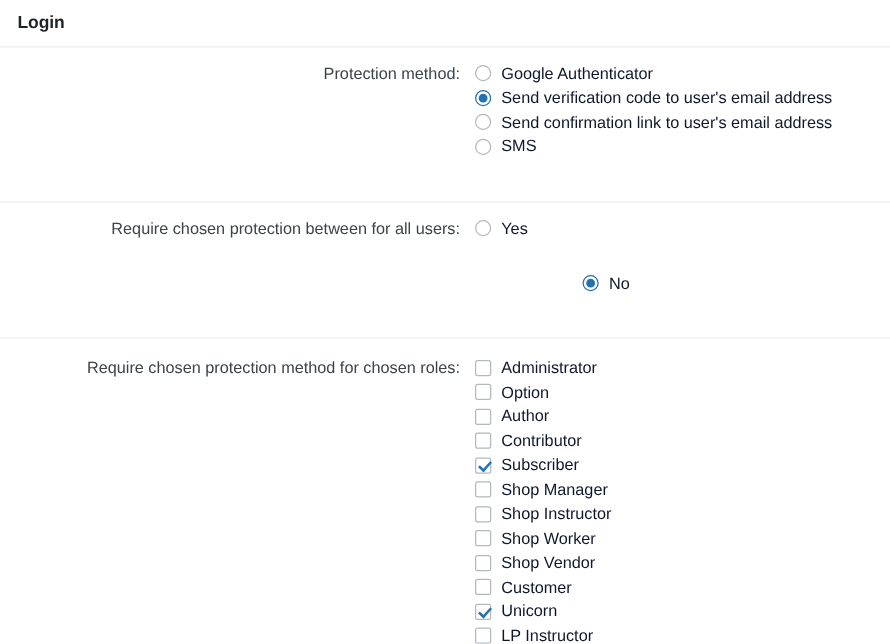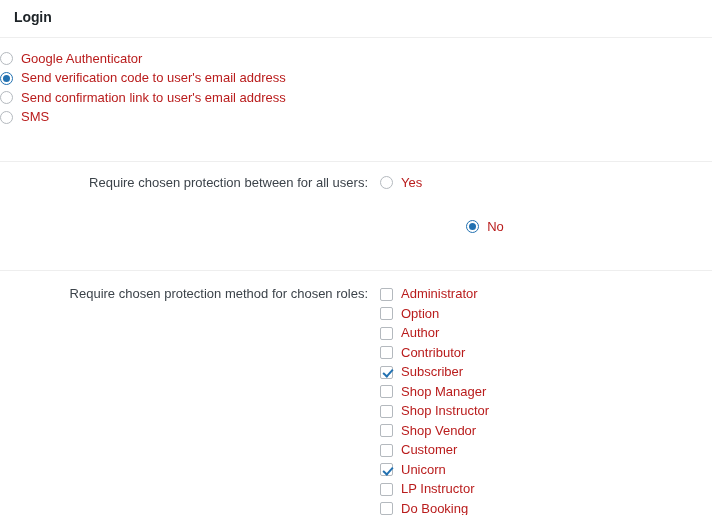--- a/index.html
+++ b/index.html
@@ -71,21 +71,21 @@
     display: flex;
     align-items: center;
     height: 19.5px;
     line-height: 19.5px;
     white-space: nowrap;
   }
   .opt.inline { display: inline-flex; vertical-align: top; }
   .opt.inline + .opt.inline { margin-left: 44px; margin-top: 44px; }
 
   .opt-label {
-    color: #b91c1c;
+    color: #0f172a;
     font-size: 13px;
     padding-left: 8px;
     line-height: 19.5px;
   }
 
   
   .radio {
     width: 13px;
     height: 13px;
     min-width: 13px;
@@ -145,20 +145,21 @@
 <body>
 
 <div class="panel">
 
   <div class="section-heading">Login</div>
 
   <div class="hr top"></div>
 
   <div class="block-protection">
     <div class="form-row">
+      <div class="row-label">Protection method:</div>
       <div class="row-field">
           <div class="opt">
             <span class="radio" role="radio" aria-checked="false"></span>
             <span class="opt-label">Google Authenticator</span>
           </div>
           <div class="opt">
             <span class="radio checked" role="radio" aria-checked="true"></span>
             <span class="opt-label">Send verification code to user's email address</span>
           </div>
           <div class="opt">
@@ -219,20 +220,24 @@
           <div class="opt">
             <span class="checkbox" role="checkbox" aria-checked="false"></span>
             <span class="opt-label">Shop Manager</span>
           </div>
           <div class="opt">
             <span class="checkbox" role="checkbox" aria-checked="false"></span>
             <span class="opt-label">Shop Instructor</span>
           </div>
           <div class="opt">
             <span class="checkbox" role="checkbox" aria-checked="false"></span>
+            <span class="opt-label">Shop Worker</span>
+          </div>
+          <div class="opt">
+            <span class="checkbox" role="checkbox" aria-checked="false"></span>
             <span class="opt-label">Shop Vendor</span>
           </div>
           <div class="opt">
             <span class="checkbox" role="checkbox" aria-checked="false"></span>
             <span class="opt-label">Customer</span>
           </div>
           <div class="opt">
             <span class="checkbox checked" role="checkbox" aria-checked="true"></span>
             <span class="opt-label">Unicorn</span>
           </div>

